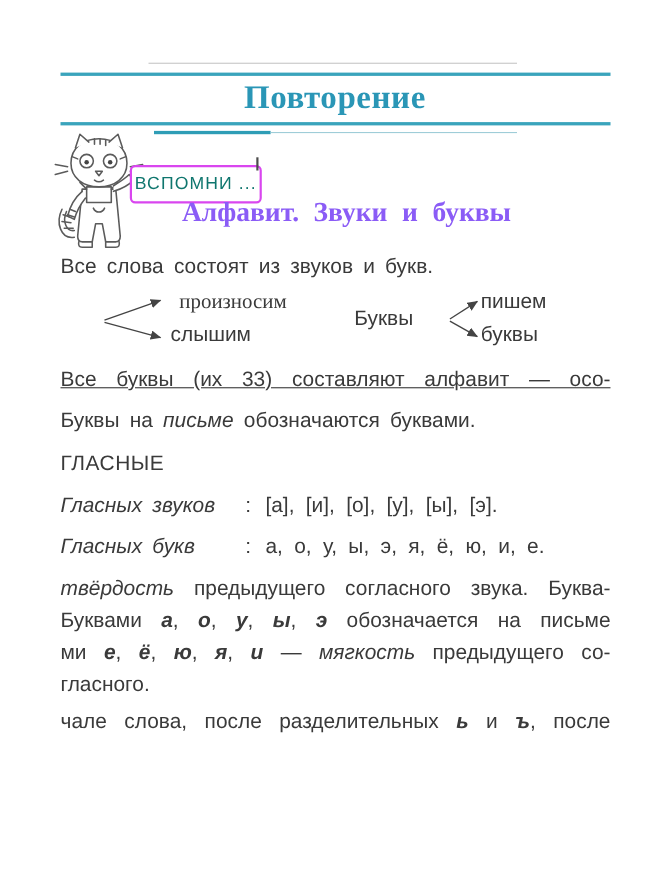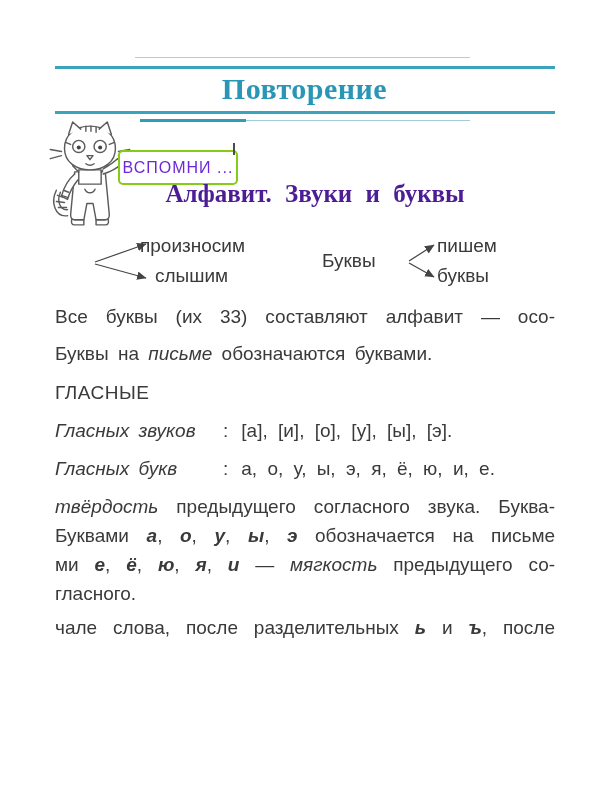--- a/index.html
+++ b/index.html
@@ -15,41 +15,41 @@
   .line-teal-thin  { left:246px; top:120px; width:224px; height:1px; background:#9fcdd8; }
 
   .title {
     position:absolute; top:72px; left:0; width:609px; text-align:center;
     font-family:"Liberation Serif", serif; font-weight:bold; font-size:30px;
     color:#2a96b6; letter-spacing:0.5px;
   }
   .subtitle {
     position:absolute; top:180px; left:95px; width:440px; text-align:center;
     font-family:"Liberation Serif", serif; font-weight:bold; font-size:25px;
-    color:#4c1d95; word-spacing:7px;
+    color:#8b5cf6; word-spacing:7px;
   }
   .cat { position:absolute; left:46px; top:121px; width:92px; height:112px; }
   .reminder {
     position:absolute; left:118px; top:150px; width:116px; height:31px;
-    border:2px solid #84cc16; border-radius:5px; background:#fff;
+    border:2px solid #d946ef; border-radius:5px; background:#fff;
     display:flex; align-items:center; justify-content:center;
-    font-size:16px; letter-spacing:1px; color:#6d28d9;
+    font-size:16px; letter-spacing:1px; color:#0f766e;
   }
   .reminder-fold { position:absolute; left:233px; top:143px; width:2px; height:12px; background:#4c4c4c; }
 
   .body { position:absolute; left:55px; top:228px; width:500px; font-size:19px; line-height:29px; word-spacing:4px; }
   .jline { text-align:justify; text-align-last:justify; }
   .b { font-weight:bold; }
   .i { font-style:italic; }
 
   .diagram { position:relative; height:58px; margin:4px 0 12px; }
   .diagram .lbl { position:absolute; line-height:27px; white-space:nowrap; word-spacing:0; }
   .diagram svg { position:absolute; overflow:visible; }
 
-  .p2 { margin-bottom:8px; }
+  .p2 { margin-bottom:8px;text-decoration:underline; }
   .p3 { margin-bottom:10px; }
   .glasnye { text-align:left; letter-spacing:0.5px; margin:0 0 9px; }
   .vrow { display:flex; margin-bottom:9px; }
   .vrow .vlabel { width:168px; flex:none;font-style:italic; }
   .vrow .vcolon { flex:none; margin-right:13px; }
   .vrow .vvalue { word-spacing:5px; white-space:nowrap; }
   .p4 { margin-top:8px; }
   .p5 { margin-top:5px; }
 
   .footer {
@@ -98,32 +98,33 @@
 
   <div class="reminder">
     <span>ВСПОМНИ ...</span>
   </div>
   <div class="reminder-fold"></div>
 
   <div class="subtitle">Алфавит.  Звуки  и  буквы</div>
 
   <div class="body">
 
+    <div>Все слова состоят из звуков и букв.</div>
 
     <div class="diagram">
       <svg style="left:38px; top:7px;" width="62" height="44">
         <defs>
           <marker id="ah" markerWidth="9" markerHeight="8" refX="7.5" refY="3.5" orient="auto">
             <path d="M0,0 L8,3.5 L0,7 z" fill="#444444"></path>
           </marker>
         </defs>
         <line x1="2" y1="23" x2="53" y2="5" stroke="#444444" stroke-width="1.2" marker-end="url(#ah)"></line>
         <line x1="2" y1="25" x2="53" y2="39" stroke="#444444" stroke-width="1.2" marker-end="url(#ah)"></line>
       </svg>
-      <div class="lbl" style="left:85px; top:0;">произносим</div>
+      <div class="lbl" style="left:108px; top:0;font-family:Liberation Serif, serif;">произносим</div>
       <div class="lbl" style="left:100px; top:30px;">слышим</div>
 
       <div class="lbl" style="left:267px; top:15px;">Буквы</div>
       <svg style="left:352px; top:7px;" width="34" height="42">
         <line x1="2" y1="22" x2="27" y2="6" stroke="#444444" stroke-width="1.2" marker-end="url(#ah)"></line>
         <line x1="2" y1="24" x2="27" y2="38" stroke="#444444" stroke-width="1.2" marker-end="url(#ah)"></line>
       </svg>
       <div class="lbl" style="left:382px; top:0;">пишем</div>
       <div class="lbl" style="left:382px; top:30px;">буквы</div>
     </div>

